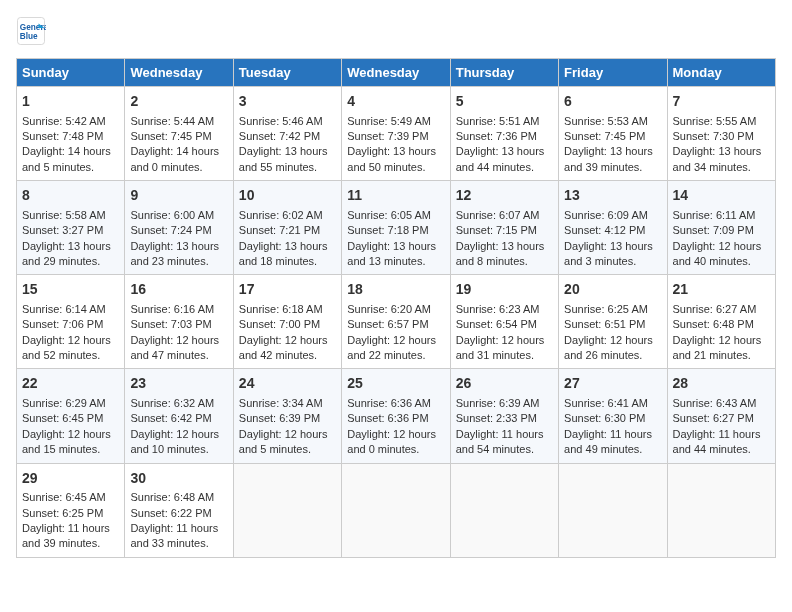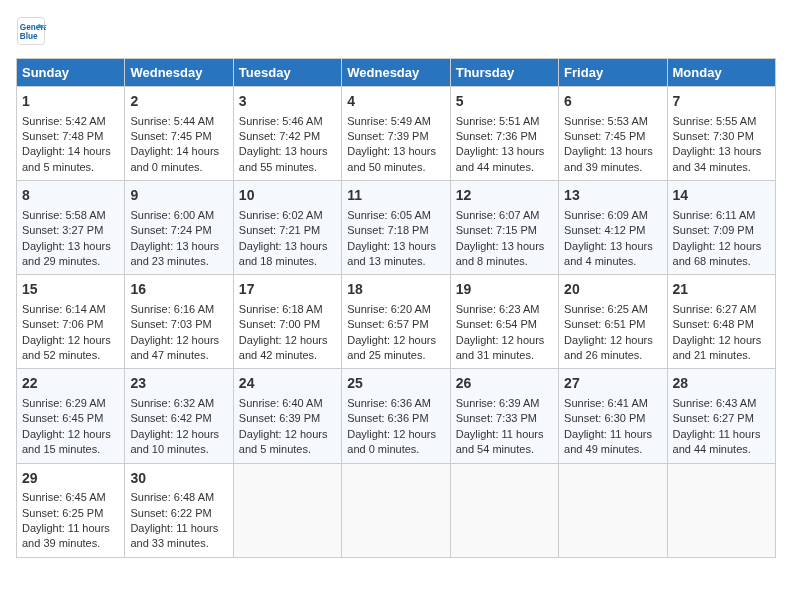--- a/index.html
+++ b/index.html
@@ -206,28 +206,28 @@
           <div>Sunrise: 6:07 AM</div>
           <div>Sunset: 7:15 PM</div>
           <div>Daylight: 13 hours</div>
           <div>and 8 minutes.</div>
         </td>
         <td>
           <span class="day-number">13</span>
           <div>Sunrise: 6:09 AM</div>
           <div>Sunset: 4:12 PM</div>
           <div>Daylight: 13 hours</div>
-          <div>and 4 minutes.</div>
+          <div>and 3 minutes.</div>
         </td>
         <td>
           <span class="day-number">14</span>
           <div>Sunrise: 6:11 AM</div>
           <div>Sunset: 7:09 PM</div>
           <div>Daylight: 12 hours</div>
-          <div>and 68 minutes.</div>
+          <div>and 40 minutes.</div>
         </td>
       </tr>
       <tr>
         <td>
           <span class="day-number">15</span>
           <div>Sunrise: 6:14 AM</div>
           <div>Sunset: 7:06 PM</div>
           <div>Daylight: 12 hours</div>
           <div>and 52 minutes.</div>
         </td>
@@ -243,21 +243,21 @@
           <div>Sunrise: 6:18 AM</div>
           <div>Sunset: 7:00 PM</div>
           <div>Daylight: 12 hours</div>
           <div>and 42 minutes.</div>
         </td>
         <td>
           <span class="day-number">18</span>
           <div>Sunrise: 6:20 AM</div>
           <div>Sunset: 6:57 PM</div>
           <div>Daylight: 12 hours</div>
-          <div>and 25 minutes.</div>
+          <div>and 22 minutes.</div>
         </td>
         <td>
           <span class="day-number">19</span>
           <div>Sunrise: 6:23 AM</div>
           <div>Sunset: 6:54 PM</div>
           <div>Daylight: 12 hours</div>
           <div>and 31 minutes.</div>
         </td>
         <td>
           <span class="day-number">20</span>
@@ -284,36 +284,36 @@
         </td>
         <td>
           <span class="day-number">23</span>
           <div>Sunrise: 6:32 AM</div>
           <div>Sunset: 6:42 PM</div>
           <div>Daylight: 12 hours</div>
           <div>and 10 minutes.</div>
         </td>
         <td>
           <span class="day-number">24</span>
-          <div>Sunrise: 6:40 AM</div>
+          <div>Sunrise: 3:34 AM</div>
           <div>Sunset: 6:39 PM</div>
           <div>Daylight: 12 hours</div>
           <div>and 5 minutes.</div>
         </td>
         <td>
           <span class="day-number">25</span>
           <div>Sunrise: 6:36 AM</div>
           <div>Sunset: 6:36 PM</div>
           <div>Daylight: 12 hours</div>
           <div>and 0 minutes.</div>
         </td>
         <td>
           <span class="day-number">26</span>
           <div>Sunrise: 6:39 AM</div>
-          <div>Sunset: 7:33 PM</div>
+          <div>Sunset: 2:33 PM</div>
           <div>Daylight: 11 hours</div>
           <div>and 54 minutes.</div>
         </td>
         <td>
           <span class="day-number">27</span>
           <div>Sunrise: 6:41 AM</div>
           <div>Sunset: 6:30 PM</div>
           <div>Daylight: 11 hours</div>
           <div>and 49 minutes.</div>
         </td>

